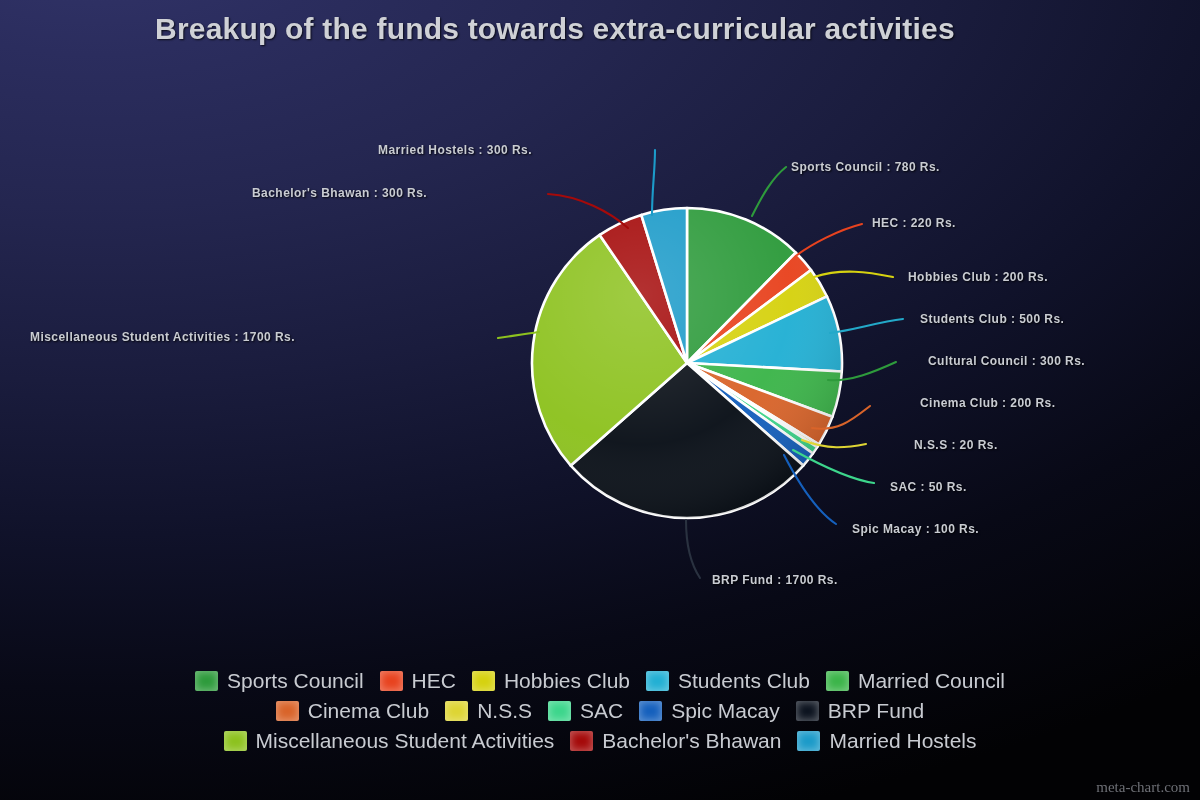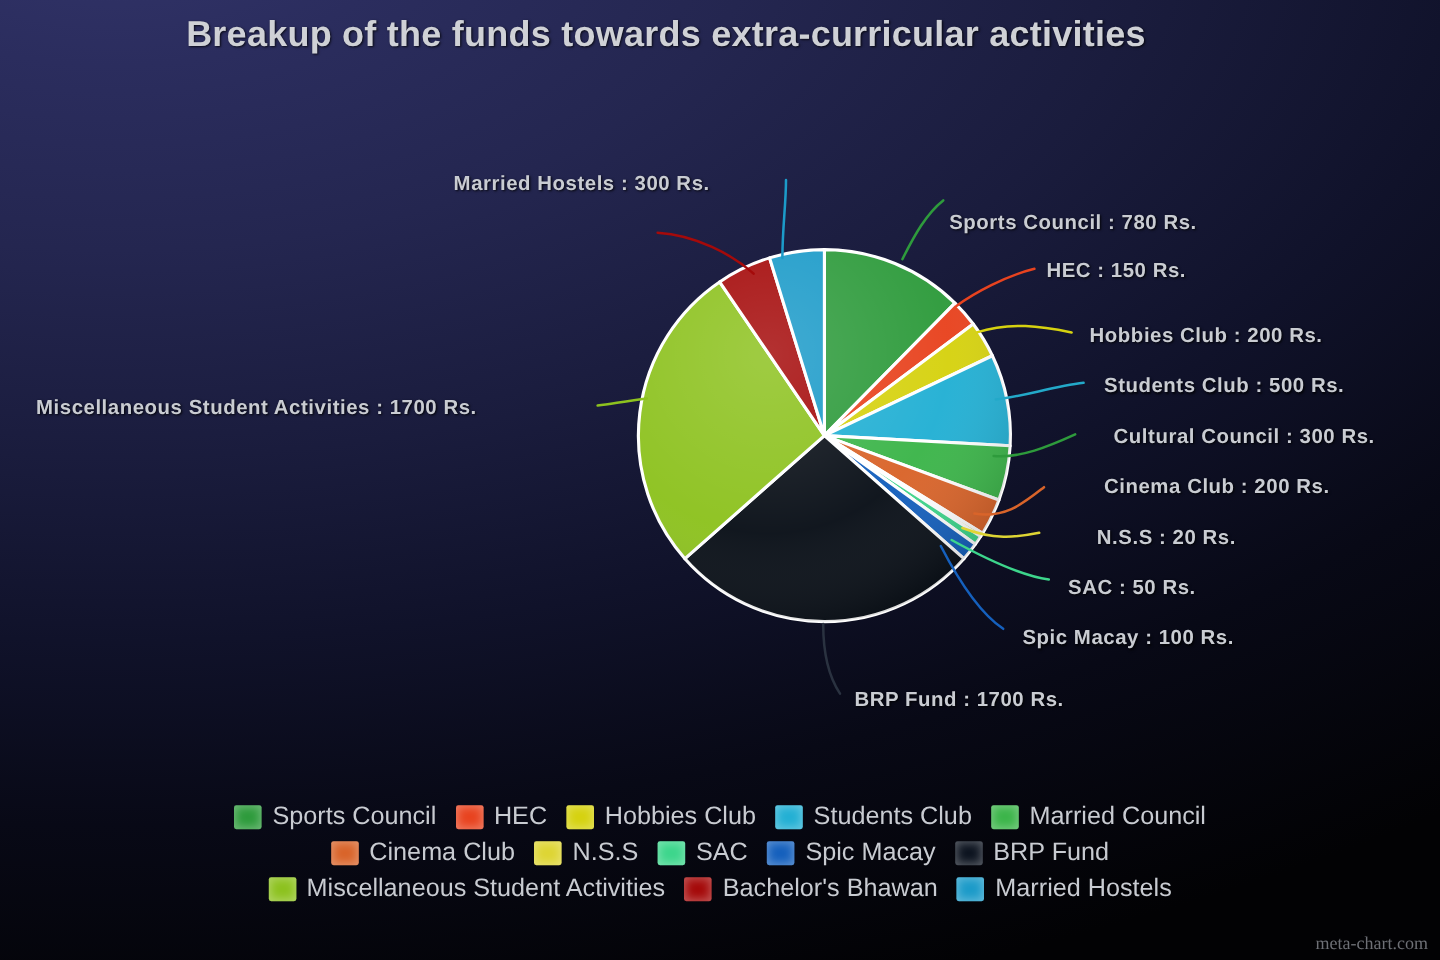--- a/index.html
+++ b/index.html
@@ -16,21 +16,21 @@
   }
   #title{
     position:absolute;left:0;top:12px;width:1110px;text-align:center;
     font-size:30px;font-weight:bold;color:#cfd1d6;letter-spacing:.2px;
     text-shadow:1px 1px 2px rgba(0,0,0,.75);
   }
   .pie-wrap{position:absolute;left:0;top:0;width:1200px;height:660px;}
   svg.pie{position:absolute;left:0;top:0;width:1200px;height:660px;}
   .lbl{
     position:absolute;white-space:nowrap;
-    font-size:17px;font-weight:bold;color:#c9ccd2;
+    font-size:12px;font-weight:bold;color:#c9ccd2;
     text-shadow:1px 1px 2px rgba(0,0,0,.85);
     letter-spacing:.45px;
   }
   #legend{
     position:absolute;left:0;top:668px;width:1200px;
     display:flex;flex-direction:column;align-items:center;gap:4px;
   }
   .legend-row{display:flex;flex-direction:row;align-items:center;justify-content:center;flex-wrap:nowrap;}
   .legend-item{display:flex;align-items:center;margin:0 8px;justify-content:flex-end;}
   .swatch{
@@ -86,22 +86,23 @@
         <path d="M812,428 C838,432 852,420 870,406" stroke="#d9642a"></path>
         <path d="M802,440 C828,450 846,448 866,444" stroke="#ded534"></path>
         <path d="M793,450 C822,466 852,480 874,483" stroke="#3dd68c"></path>
         <path d="M784,455 C800,486 818,512 836,524" stroke="#1560bd"></path>
         <path d="M686,520 C686,548 692,566 700,578" stroke="#2a3240"></path>
         <path d="M539,332 C524,334 512,336 498,338" stroke="#8dc21f"></path>
       </g>
     </svg>
 
     <div class="lbl" style="left:378px;top:143px;">Married Hostels : 300 Rs.</div>
-    <div class="lbl" style="left:791px;top:160px;margin-top:16px;">Sports Council : 780 Rs.</div>
-    <div class="lbl" style="left:872px;top:216px;">HEC : 150 Rs.</div>
+    <div class="lbl" style="left:252px;top:186px;">Bachelor's Bhawan : 300 Rs.</div>
+    <div class="lbl" style="left:791px;top:160px;">Sports Council : 780 Rs.</div>
+    <div class="lbl" style="left:872px;top:216px;">HEC : 220 Rs.</div>
     <div class="lbl" style="left:908px;top:270px;">Hobbies Club : 200 Rs.</div>
     <div class="lbl" style="left:920px;top:312px;">Students Club : 500 Rs.</div>
     <div class="lbl" style="left:928px;top:354px;">Cultural Council : 300 Rs.</div>
     <div class="lbl" style="left:920px;top:396px;">Cinema Club : 200 Rs.</div>
     <div class="lbl" style="left:914px;top:438px;">N.S.S : 20 Rs.</div>
     <div class="lbl" style="left:890px;top:480px;">SAC : 50 Rs.</div>
     <div class="lbl" style="left:852px;top:522px;">Spic Macay : 100 Rs.</div>
     <div class="lbl" style="left:712px;top:573px;">BRP Fund : 1700 Rs.</div>
     <div class="lbl" style="left:30px;top:330px;">Miscellaneous Student Activities : 1700 Rs.</div>
   </div>

